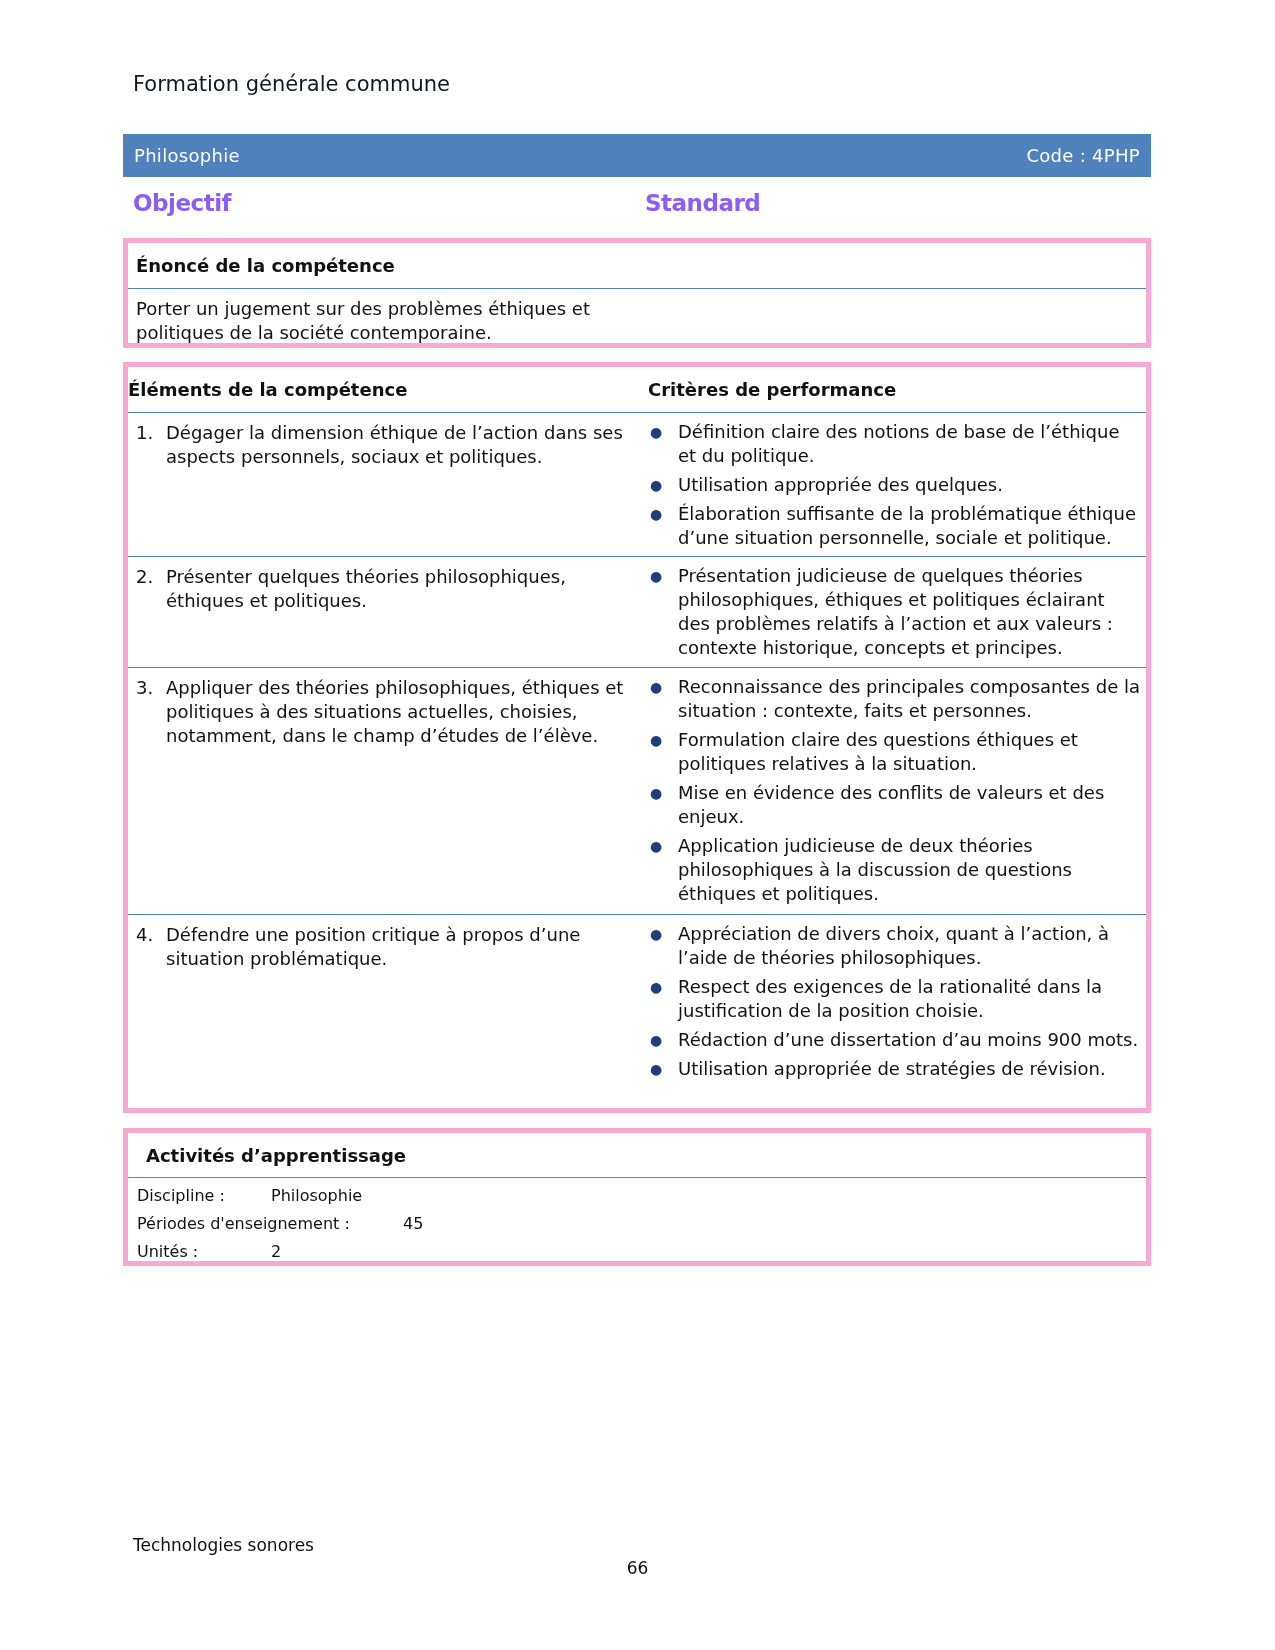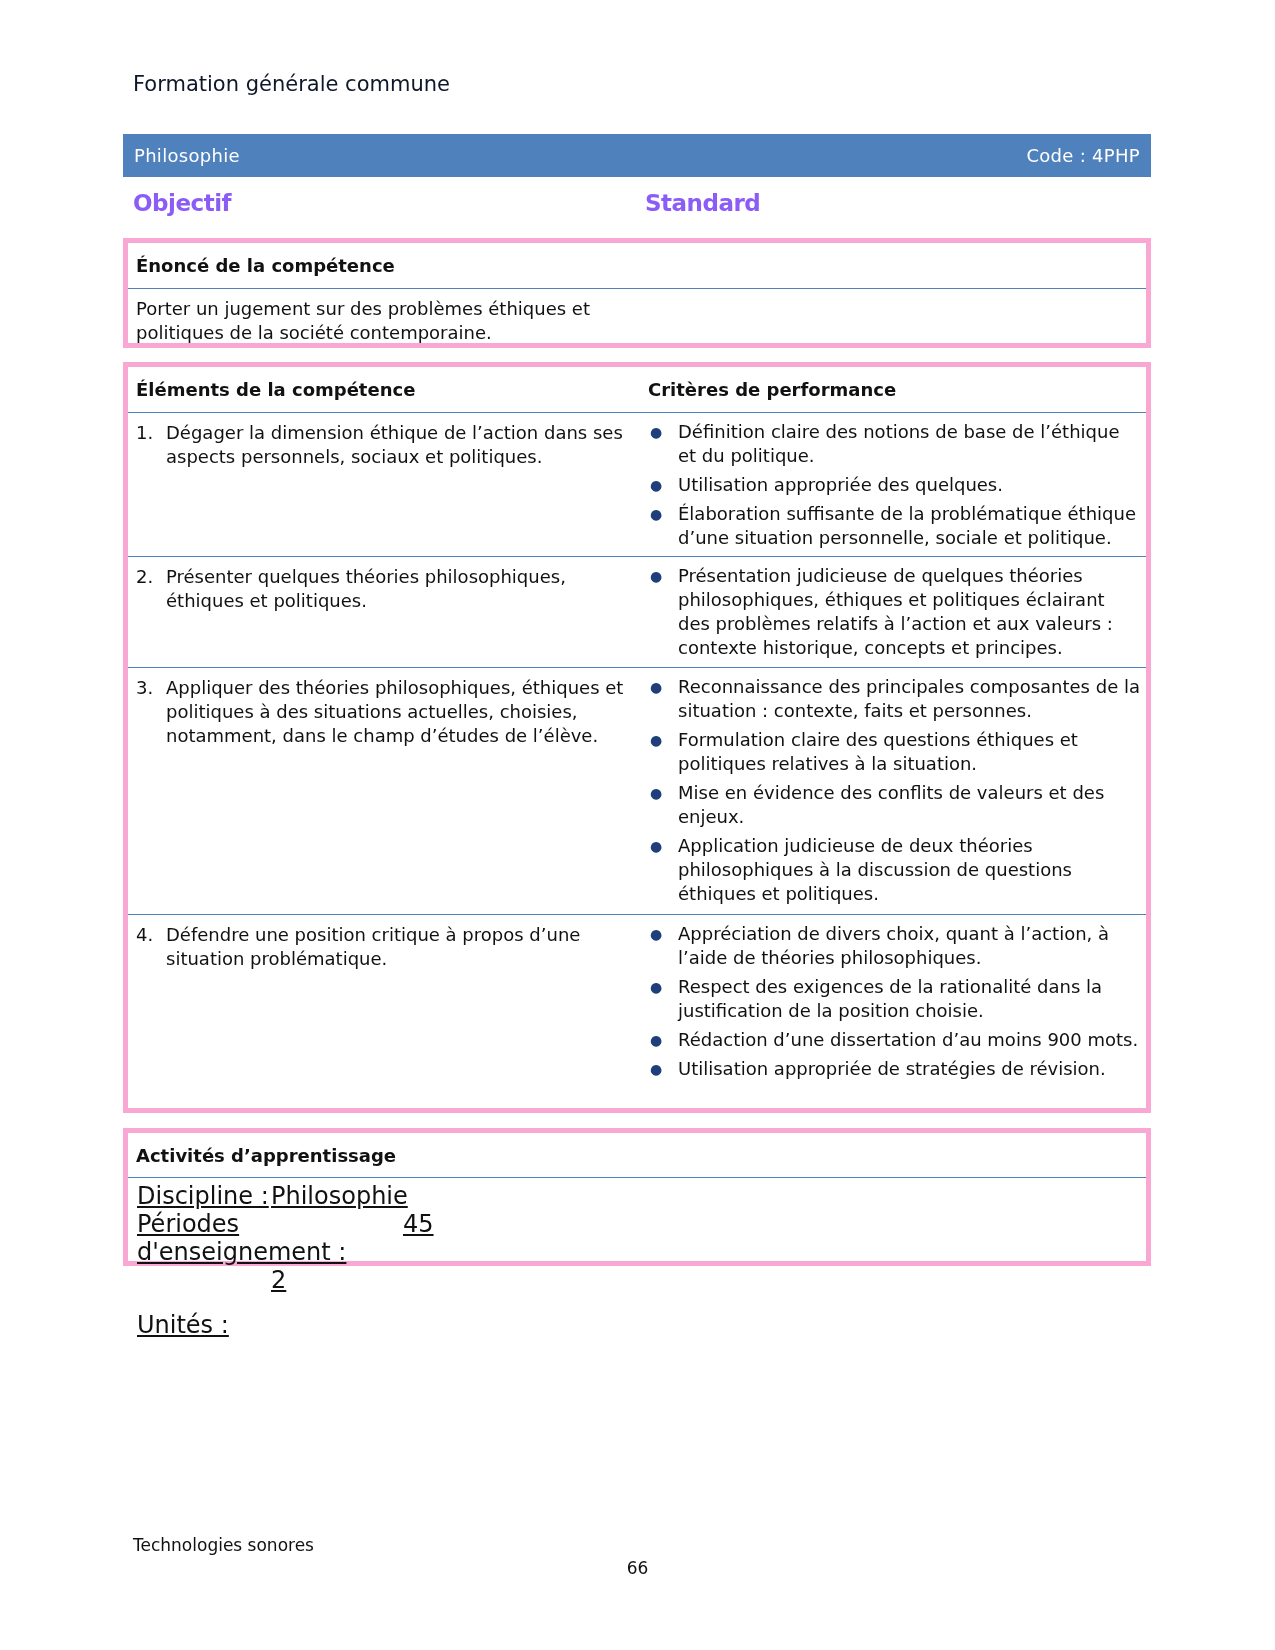--- a/index.html
+++ b/index.html
@@ -4,37 +4,37 @@
 <style>
   * { box-sizing: border-box; margin: 0; padding: 0; }
   html, body { width: 1275px; height: 1650px; background: #ffffff; }
   body { position: relative; font-family: "DejaVu Sans", sans-serif; color: #111; font-size: 18px; }
   .section-title { position: absolute; left: 133px; top: 72px; font-size: 21px; color: #0f172a; }
   .banner { position: absolute; left: 123px; top: 134px; width: 1028px; height: 43px; background: #4f81bd; color: #fff; display: flex; justify-content: space-between; align-items: center; padding: 0 11px 0 11px; font-size: 18px; letter-spacing: 0.3px; }
   .heads { position: absolute; top: 190px; left: 0; width: 1275px; height: 36px; }
   .heads span { position: absolute; font-weight: bold; font-size: 23px; color: #8b5cf6; letter-spacing: -0.5px; }
   .box { position: absolute; left: 123px; width: 1028px; border: 5px solid #f9a8d4; }
   .box .hdr { border-bottom: 1.5px solid #4f81bd; font-weight: bold; font-size: 18px; display: flex; align-items: center; }
-  .box .hdr .c1 { width: 520px; padding-left: 8px; }
+  .box .hdr .c1 { width: 520px; }
   .box .hdr .c2 { flex: 1; }
   .enonce { top: 238px; height: 110px; }
   .enonce .hdr { height: 46px; padding-left: 8px; }
   .enonce .body { padding: 8px 8px; font-size: 18px; line-height: 24px; width: 520px; }
   .elements { top: 362px; height: 751px; }
   .elements .hdr { height: 46px; }
   .row { display: flex; border-bottom: 1.5px solid #4f81bd; }
   .row:last-child { border-bottom: none; }
   .row .left { width: 520px; padding: 8px 8px 8px 8px; display: flex; font-size: 18px; line-height: 24px; }
   .row .left .num { width: 30px; flex-shrink: 0; }
   .row .right { flex: 1; padding: 7px 6px 6px 0; }
   .crit { display: flex; font-size: 18px; line-height: 24px; margin-bottom: 5px; }
   .crit .dot { width: 30px; flex-shrink: 0; color: #1f3f7a; font-size: 14px; padding-left: 2px; }
   .activites { top: 1128px; height: 138px; }
-  .activites .hdr { height: 45px; padding-left: 8px; }
-  .activites .body { padding: 4px 9px; font-size: 24px; line-height: 28px; text-decoration: underline; }
+  .activites .hdr { height: 45px; padding-left: 18px; }
+  .activites .body { padding: 4px 9px; font-size: 16px; line-height: 28px; }
   .kv { display: flex; }
   .footer { position: absolute; left: 133px; top: 1535px; font-size: 17px; }
   .page-num { position: absolute; left: 0; width: 1275px; text-align: center; top: 1558px; font-size: 17px; }
 </style>
 </head>
 <body>
 
 <div class="section-title">Formation générale commune</div>
 
 <div class="banner">
@@ -148,20 +148,20 @@
   <div class="body">
     <div class="kv">
       <span style="width:134px;">Discipline :</span>
       <span>Philosophie</span>
     </div>
     <div class="kv">
       <span style="width:266px;">Périodes d'enseignement :</span>
       <span>45</span>
     </div>
     <div class="kv">
-      <span style="width:134px;margin-top:45px;">Unités :</span>
+      <span style="width:134px;">Unités :</span>
       <span>2</span>
     </div>
   </div>
 </div>
 
 <div class="footer">Technologies sonores</div>
 <div class="page-num">66</div>
 
 </body></html>

